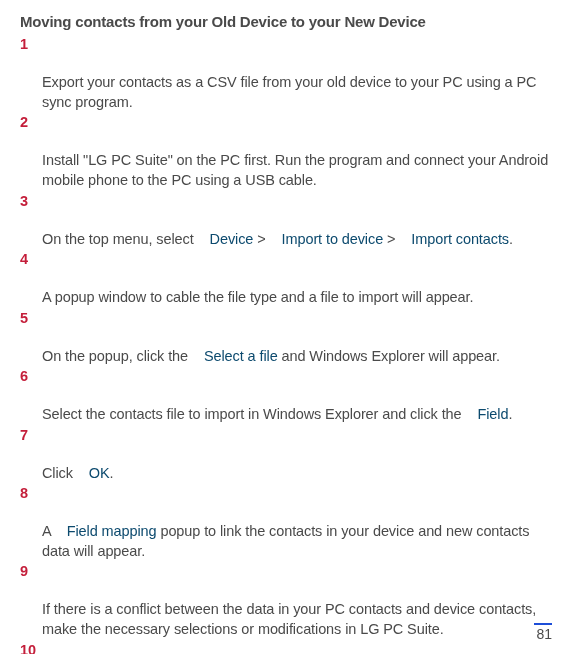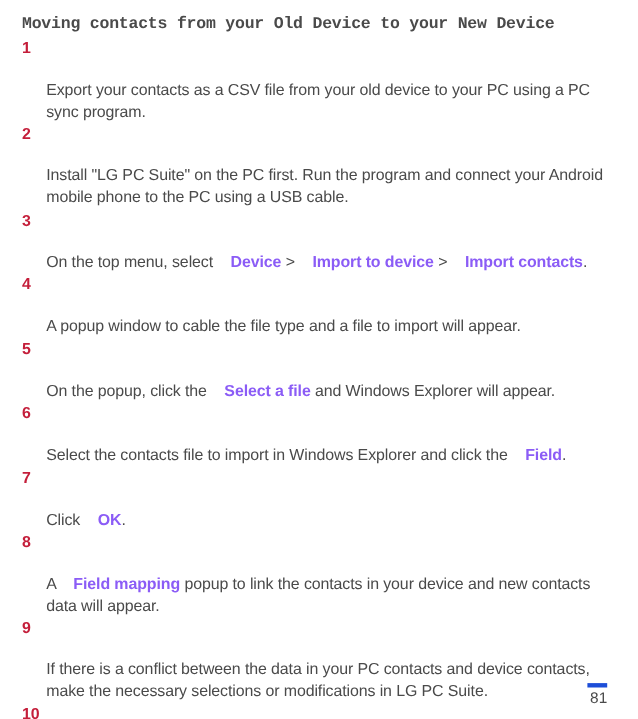--- a/index.html
+++ b/index.html
@@ -18,21 +18,20 @@
       position: relative;
       line-height: 1.35;
       font-stretch: condensed;
     }
     .heading {
       font-weight: bold;
       color: #4a4a4a;
       margin-bottom: 3px;
       font-size: 15px;
       letter-spacing: -0.2px;
-      font-family: Liberation Mono, monospace;
     }
     ol.steps {
       list-style: none;
       counter-reset: none;
     }
     ol.steps > li {
       display: flex;
       align-items: flex-start;
       margin-bottom: 1px;
     }
@@ -43,31 +42,31 @@
       flex-shrink: 0;
       font-size: 14.5px;
     }
     .step-text {
       flex: 1;
       color: #4a4a4a;
       letter-spacing: -0.1px;
       margin-top: 38px;
     }
     .step-text b {
-      font-weight: bold;
-      color: #8b5cf6;
+      font-weight: normal;
+      color: #0c4a6e;
       padding-left: 12px;
     }
     .page-footer {
       position: absolute;
       bottom: 10px;
       right: 28px;
       font-size: 14px;
       color: #4a4a4a;
-      border-top: 4px solid #1d4ed8;
+      border-top: 2px solid #1d4ed8;
       padding-top: 0px;
       min-width: 18px;
       text-align: right;
     }
   </style>
 </head>
 <body>
 
 <div class="heading">Moving contacts from your Old Device to your New Device</div>
 

